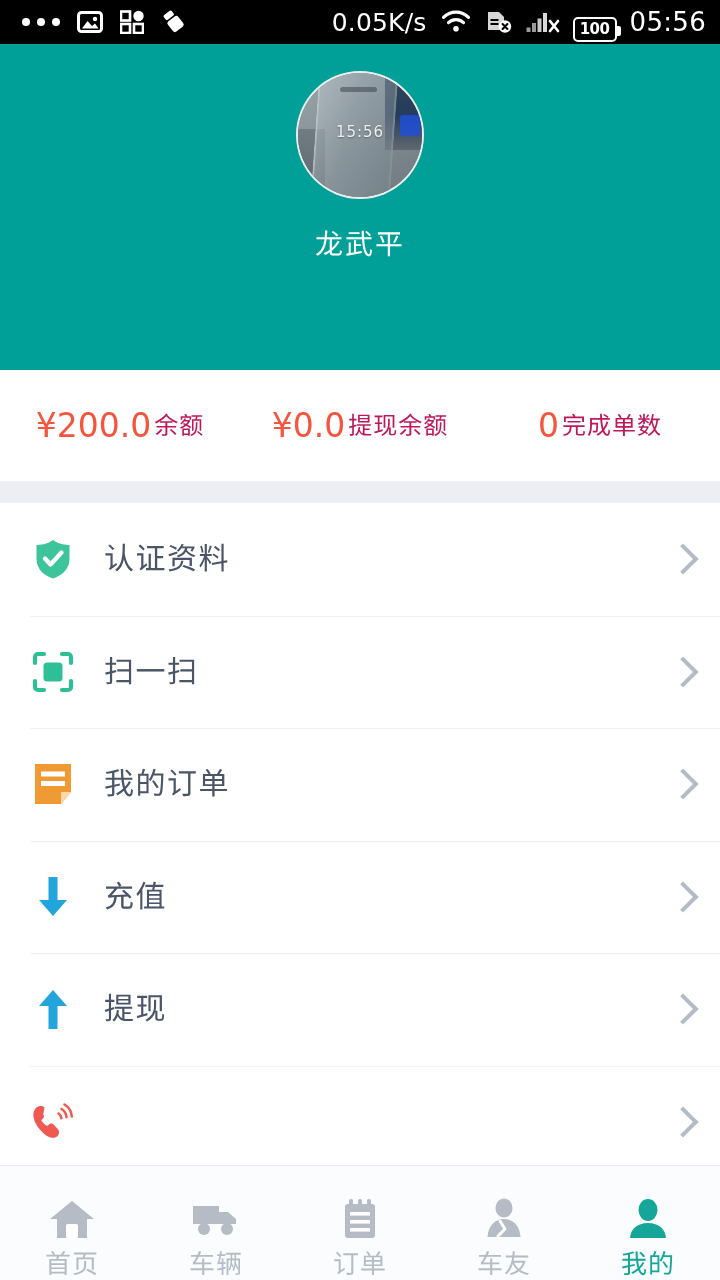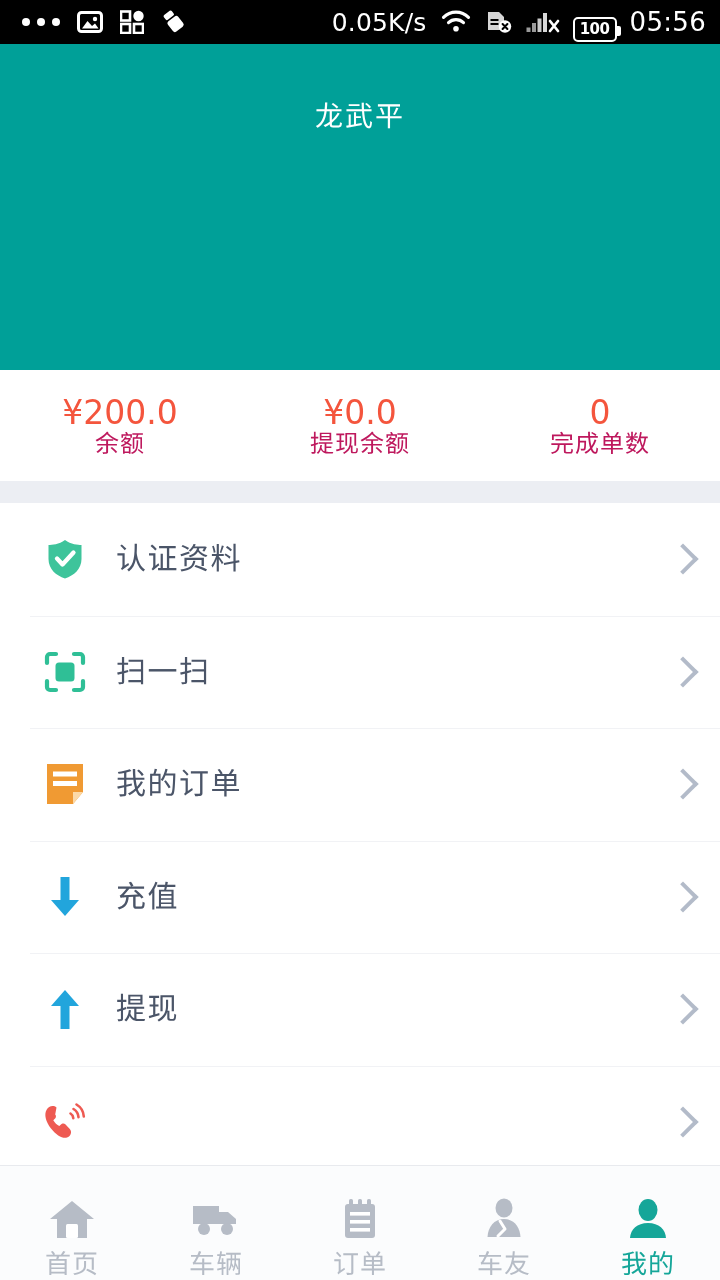--- a/index.html
+++ b/index.html
@@ -62,31 +62,31 @@
   .ph-floor{position:absolute;left:0;bottom:0;width:22%;height:55%;
     background:linear-gradient(180deg,#6d7a80 0%,#596368 100%);opacity:.9;}
   .username{
     margin-top:32px;font-size:28px;color:#ffffff;letter-spacing:2px;line-height:1;
   }
 
   
   .stats{
     flex:0 0 111px;background:#fff;display:flex;align-items:center;
   }
-  .stat{flex:1;display:flex;flex-direction:column;align-items:center;justify-content:center;gap:3px;}
+  .stat{flex:1;display:flex;flex-direction:row;align-items:center;justify-content:center;gap:3px;}
   .stat-value{font-size:33px;color:#f4553d;line-height:1;letter-spacing:0px;}
   .stat-label{font-size:24px;color:#be185d;line-height:1;letter-spacing:1px;}
 
   .band{flex:0 0 22px;background:#eceef3;}
 
   
   .menu{flex:1 1 auto;background:#fff;overflow:hidden;}
   .menu-row{
     height:112.5px;display:flex;align-items:center;
-    padding:0 26px 0 42px;position:relative;background:#fff;
+    padding:0 26px 0 30px;position:relative;background:#fff;
   }
   .menu-row + .menu-row::before{
     content:"";position:absolute;left:30px;right:0;top:0;height:1px;background:#f1f2f5;
   }
   .menu-ico{width:46px;height:46px;flex:0 0 46px;display:flex;align-items:center;justify-content:center;}
   .menu-label{
     margin-left:28px;font-size:30px;color:#4b5568;letter-spacing:1.5px;line-height:1;
   }
   .chev{
     margin-left:auto;width:22px;height:22px;
@@ -168,20 +168,32 @@
         </svg>
       </span>
       <span class="sb-batt">
         <span>100</span>
       </span>
       <span class="sb-time">05:56</span>
     </div>
   </div>
 
   <div class="profile">
+    <div class="avatar">
+      <div class="avatar-photo">
+        <div class="ph-bg"></div>
+        <div class="ph-floor"></div>
+        <div class="ph-dark-right"></div>
+        <div class="ph-blue"></div>
+        <div class="ph-phone"></div>
+        <div class="ph-notch"></div>
+        <div class="ph-sub"></div>
+        <div class="ph-clock">15:56</div>
+      </div>
+    </div>
     <div class="username">龙武平</div>
   </div>
 
   <div class="stats">
     <div class="stat">
       <div class="stat-value">¥200.0</div>
       <div class="stat-label">余额</div>
     </div>
     <div class="stat">
       <div class="stat-value">¥0.0</div>

